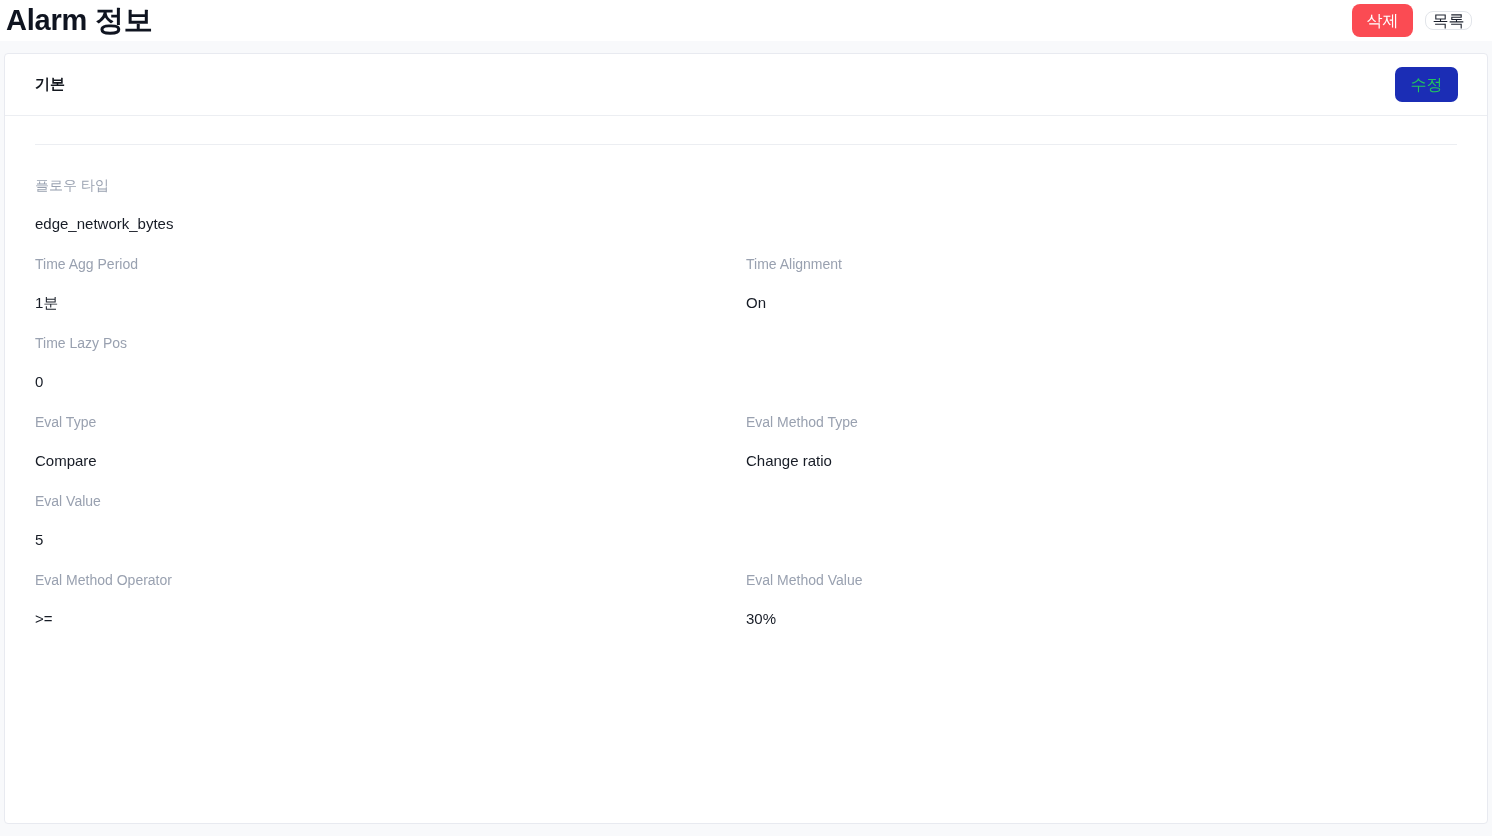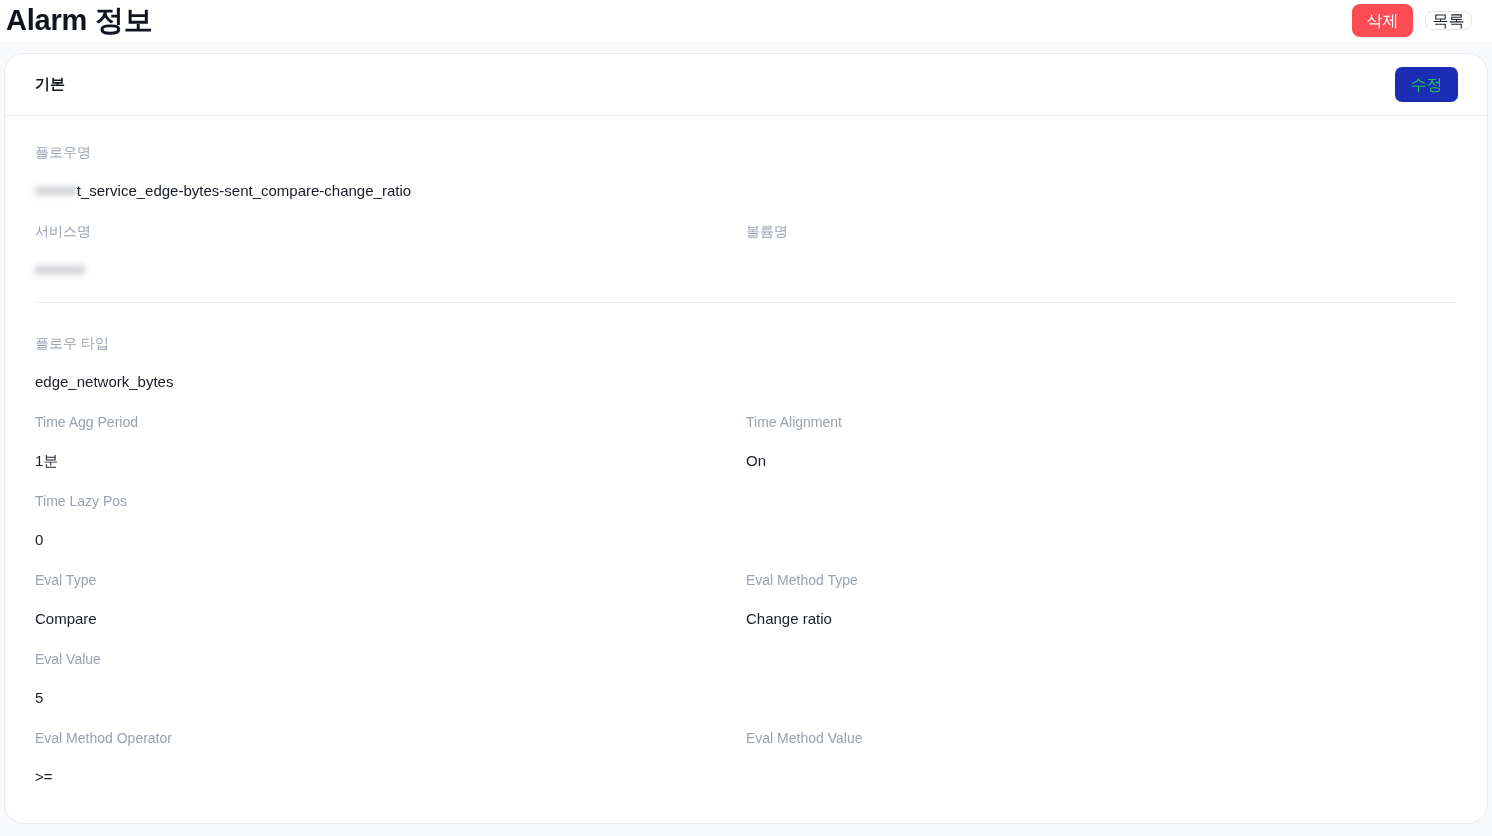--- a/index.html
+++ b/index.html
@@ -53,21 +53,21 @@
 
   
   .content {
     background: #f8f9fb;
     height: 795px;
     padding: 12px 4px;
   }
   .card {
     background: #ffffff;
     border: 1px solid #e8eaf0;
-    border-radius: 20px;
+    border-radius: 4px;
     height: 100%;
     overflow: hidden;
   }
   .card-header {
     height: 62px;
     display: flex;
     align-items: center;
     justify-content: space-between;
     padding: 0 29px 0 30px;
     border-bottom: 1px solid #eceef2;
@@ -133,38 +133,20 @@
 
 <div class="content">
   <div class="card">
 
     <div class="card-header">
       <div class="card-title">기본</div>
       <button class="btn btn-primary">수정</button>
     </div>
 
     <div class="card-body">
-      <div class="field-grid">
-
-        <div class="field span-2">
-          <div class="f-label">플로우명</div>
-          <div class="f-value"><span class="redacted">#####</span><span>t_service_edge-bytes-sent_compare-change_ratio</span></div>
-        </div>
-
-        <div class="field">
-          <div class="f-label">서비스명</div>
-          <div class="f-value"><span class="redacted">######</span></div>
-        </div>
-
-        <div class="field">
-          <div class="f-label">볼륨명</div>
-          <div class="f-value"></div>
-        </div>
-
-      </div>
 
       <hr class="divider">
 
       <div class="field-grid">
 
         <div class="field span-2">
           <div class="f-label">플로우 타입</div>
           <div class="f-value">edge_network_bytes</div>
         </div>
 
@@ -198,19 +180,20 @@
           <div class="f-value">5</div>
         </div>
 
         <div class="field">
           <div class="f-label">Eval Method Operator</div>
           <div class="f-value">&gt;=</div>
         </div>
 
         <div class="field">
           <div class="f-label">Eval Method Value</div>
+          <div class="f-value">30%</div>
         </div>
 
       </div>
     </div>
 
   </div>
 </div>
 
 </body></html>

